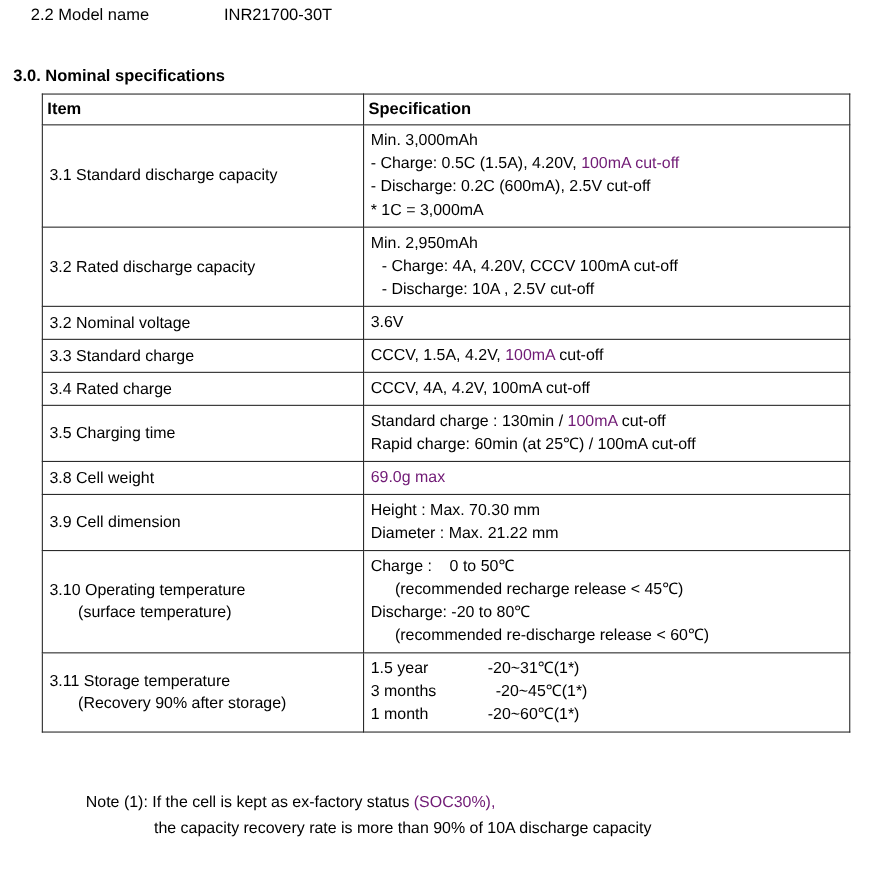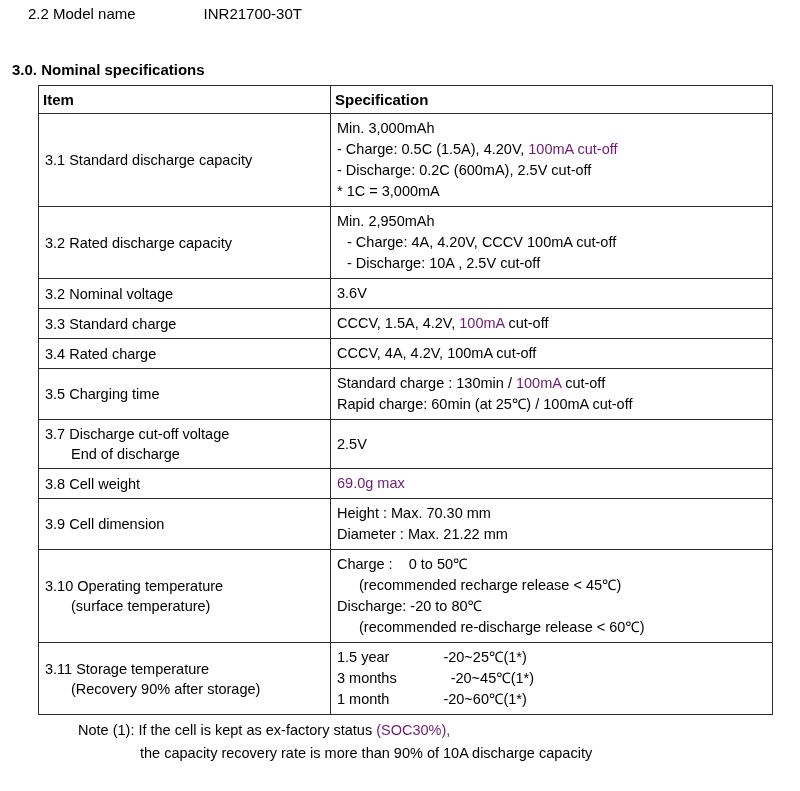--- a/index.html
+++ b/index.html
@@ -179,29 +179,20 @@
       <td class="cell-item">
         <span class="ln">3.5 Charging time</span>
       </td>
       <td class="cell-spec">
         <span class="ln"><span>Standard charge : 130min / </span><span class="hi">100mA</span><span> cut-off</span></span>
         <span class="ln">Rapid charge: 60min (at 25℃) / 100mA cut-off</span>
       </td>
     </tr>
 
 
-    <tr>
-      <td class="cell-item">
-        <span class="ln">3.7 Discharge cut-off voltage</span>
-        <span class="ln i1">End of discharge</span>
-      </td>
-      <td class="cell-spec">
-        <span class="ln">2.5V</span>
-      </td>
-    </tr>
 
     <tr>
       <td class="cell-item">
         <span class="ln">3.8 Cell weight</span>
       </td>
       <td class="cell-spec">
         <span class="ln hi">69.0g max</span>
       </td>
     </tr>
 
@@ -227,21 +218,21 @@
         <span class="ln i3">(recommended re-discharge release &lt; 60℃)</span>
       </td>
     </tr>
 
     <tr>
       <td class="cell-item">
         <span class="ln">3.11 Storage temperature</span>
         <span class="ln i1">(Recovery 90% after storage)</span>
       </td>
       <td class="cell-spec">
-        <span class="ln"><span>1.5 year</span><span class="sp-mid"></span><span>-20~25℃(1*)</span></span>
+        <span class="ln"><span>1.5 year</span><span class="sp-mid"></span><span>-20~31℃(1*)</span></span>
         <span class="ln"><span>3 months</span><span class="sp-mid"></span><span>-20~45℃(1*)</span></span>
         <span class="ln"><span>1 month</span><span class="sp-mid"></span><span>-20~60℃(1*)</span></span>
       </td>
     </tr>
 
   </tbody>
 </table>
 
 <div class="note-block">
   <span class="nl"><span>Note (1): If the cell is kept as ex-factory status </span><span class="hi">(SOC30%),</span></span>

